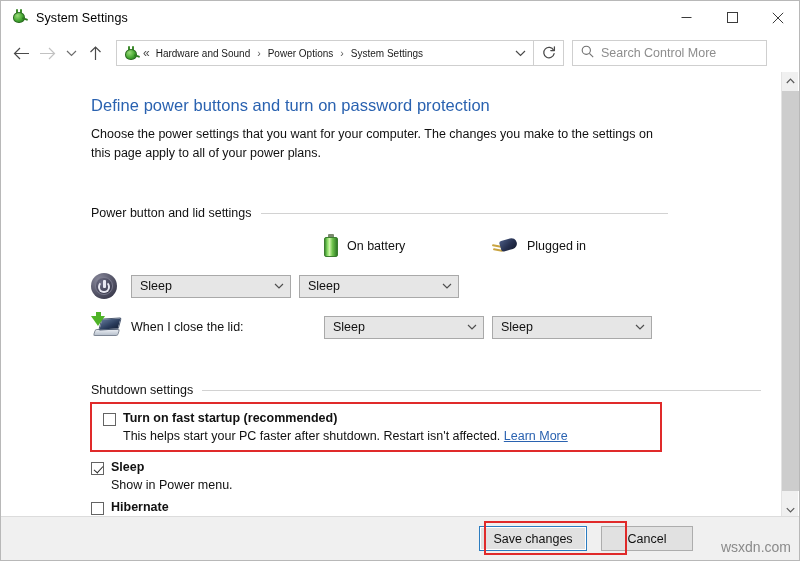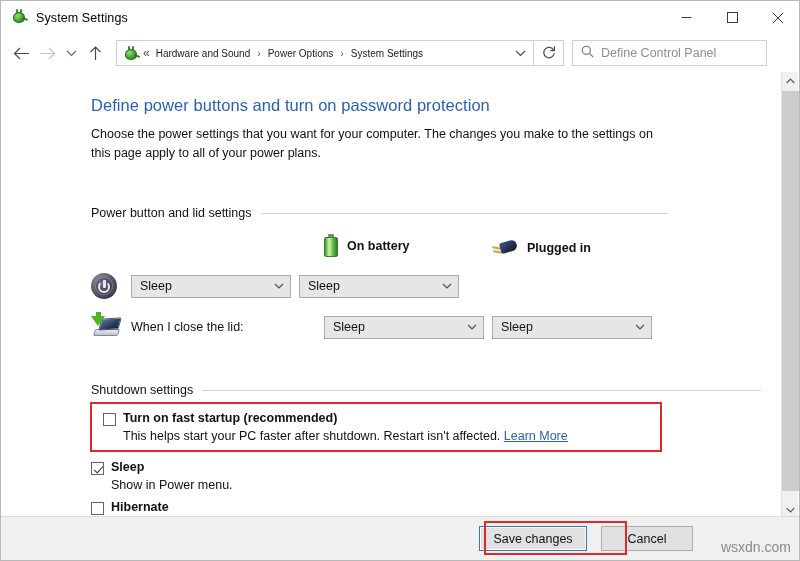--- a/index.html
+++ b/index.html
@@ -140,22 +140,22 @@
     display: flex; align-items: center;
     font-size: 12.5px; color: #111111; margin-top: 44px;
   }
   .group-head .rule {
     flex: 1; height: 1px; background: #d2d2d2; margin-left: 9px;
   }
   .group-head .rule.short { max-width: 407px; }
 
   
   .colhdr {
-    display: flex; align-items: flex-end;
-    margin-top: 14px; padding-left: 0; font-weight: bold;
+    display: flex; align-items: center;
+    margin-top: 14px; padding-left: 0;
   }
   .colhdr .spacer { width: 233px; }
   .col {
     width: 168px; display: flex; align-items: center; gap: 9px;
   }
   .col .lbl { font-size: 12.5px; color: #111111; }
 
   
   .bat { position: relative; width: 14px; height: 23px; }
   .bat .cap {
@@ -428,21 +428,21 @@
       </svg>
     </div>
 
     <div class="searchbox">
       <span class="search-ico">
         <svg width="13" height="13" viewBox="0 0 13 13">
             <circle cx="5.3" cy="5.3" r="4.1" stroke="currentColor" stroke-width="1.1" fill="none"></circle>
             <path d="M8.4 8.4 L12.2 12.2" stroke="currentColor" stroke-width="1.1"></path>
           </svg>
       </span>
-      <span class="search-ph">Define Control Panel</span>
+      <span class="search-ph">Search Control More</span>
     </div>
   </div>
 
   <div class="content">
     <div class="pad">
 
       <div class="page-heading">Define power buttons and turn on password protection</div>
       <div class="page-desc">Choose the power settings that you want for your computer. The changes you make to the settings on this page apply to all of your power plans.</div>
 
       <div class="group">

